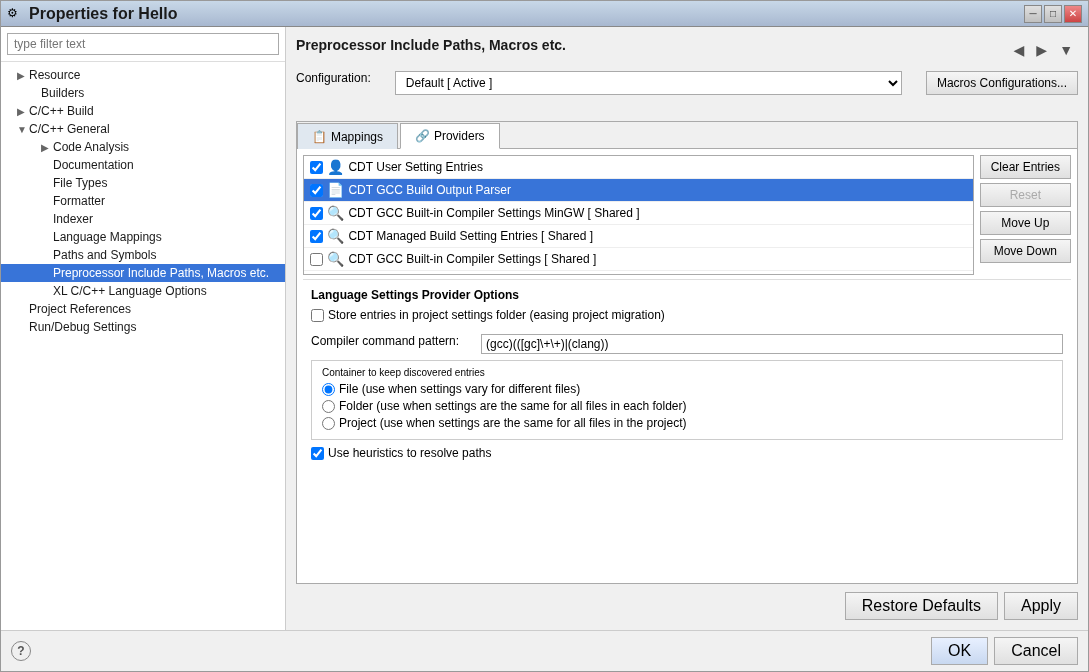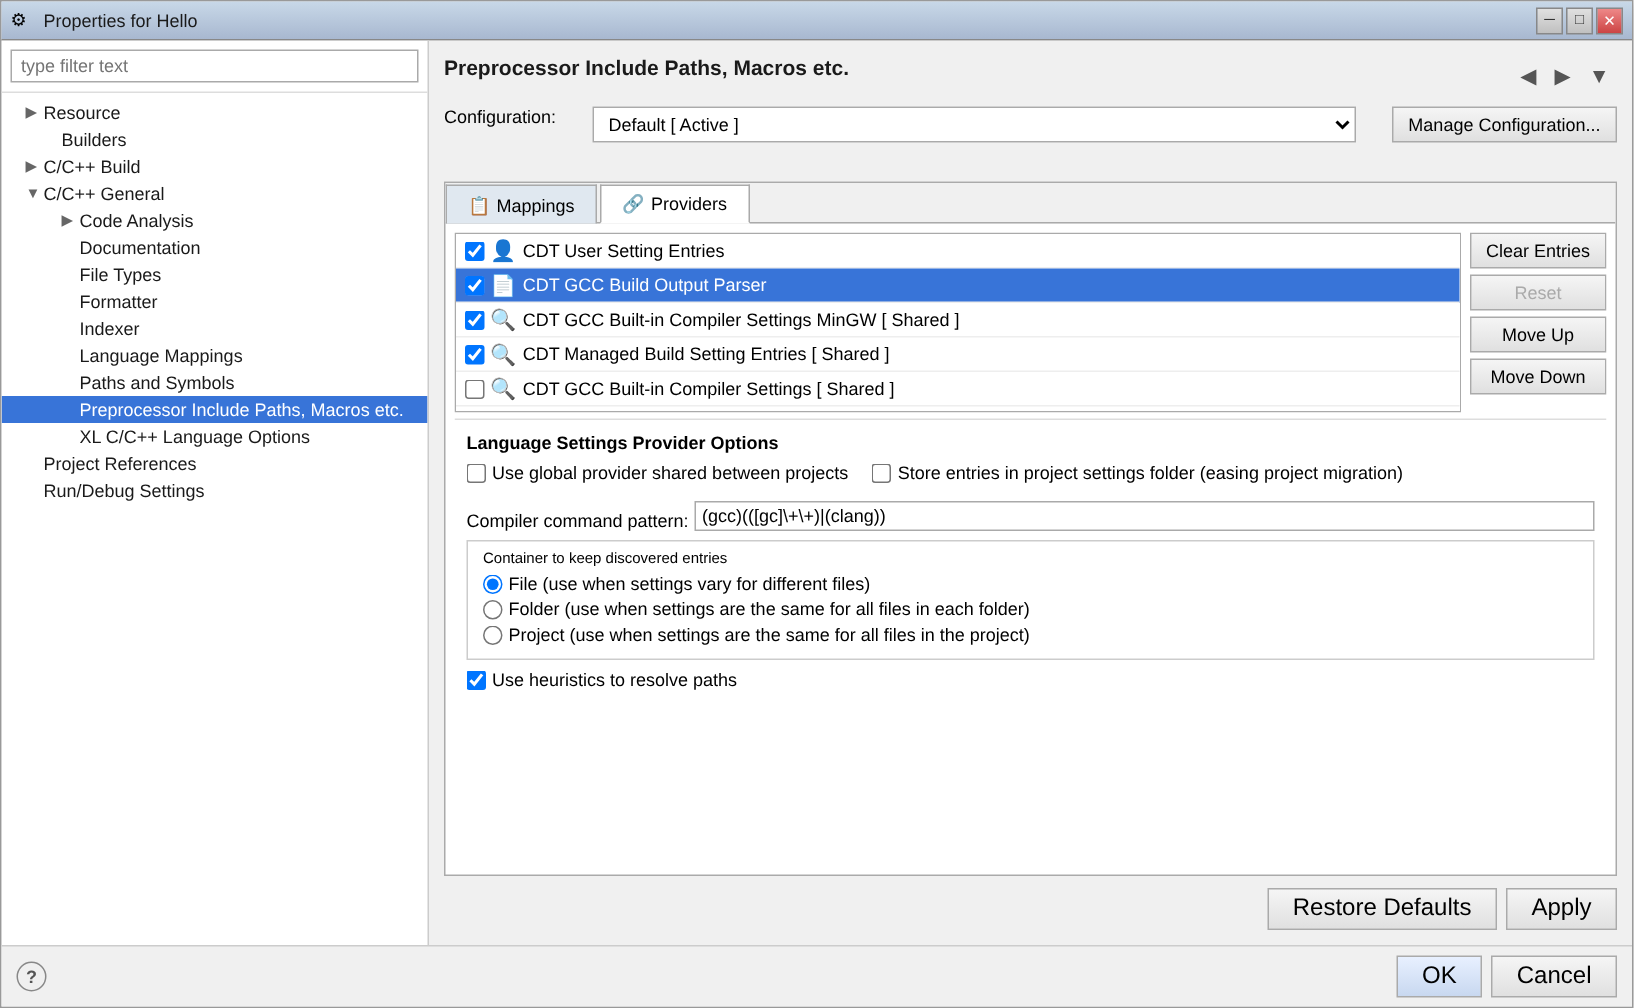--- a/index.html
+++ b/index.html
@@ -18,21 +18,21 @@
     .title-bar {
       background: linear-gradient(to bottom, #c8d8e8, #a8b8d0);
       height: 26px;
       display: flex;
       align-items: center;
       padding: 0 6px;
       border-bottom: 1px solid #888;
       flex-shrink: 0;
     }
     .title-bar-icon { width: 16px; height: 16px; margin-right: 6px; }
-    .title-bar-text { flex: 1; font-size: 12px; font-weight: normal; color: #1a1a1a; }
+    .title-bar-text { flex: 1; font-size: 16px; font-weight: bold; color: #1a1a1a; }
     .title-bar-buttons { display: flex; gap: 2px; }
     .title-btn {
       width: 18px; height: 18px; border: 1px solid #888;
       background: linear-gradient(to bottom, #e0e0e0, #c0c0c0);
       display: flex; align-items: center; justify-content: center;
       font-size: 10px; cursor: pointer; color: #333;
     }
     .title-btn.close { background: linear-gradient(to bottom, #e88, #c44); color: white; }
 
     .main-content {
@@ -226,22 +226,22 @@
     .checkbox-row {
       display: flex;
       align-items: center;
       gap: 4px;
       margin-bottom: 4px;
     }
     .checkbox-row label { font-size: 12px; }
 
     .compiler-row {
       display: flex;
-      align-items: flex-end;
-      gap: 4px;
+      align-items: flex-start;
+      gap: 22px;
       margin-top: 8px;
       margin-bottom: 6px;
     }
     .compiler-label { font-size: 12px; }
     .compiler-input {
       flex: 1;
       padding: 2px 4px;
       border: 1px solid #aaa;
       font-size: 12px;
     }
@@ -400,21 +400,21 @@
           <button class="toolbar-icon-btn">▶</button>
           <button class="toolbar-icon-btn">▼</button>
         </div>
       </div>
 
       <div class="config-row">
         <span class="config-label">Configuration:</span>
         <select class="config-select">
           <option>Default  [ Active ]</option>
         </select>
-        <button class="manage-btn">Manage Configuration...</button>
+        <button class="manage-btn">Macros Configurations...</button>
       </div>
 
       <div class="tab-panel">
         <div class="tab-bar">
           <div class="tab">
             <span>📋</span>
             <span>Mappings</span>
           </div>
           <div class="tab active">
             <span>🔗</span>
@@ -468,24 +468,20 @@
                 <button class="action-btn">Move Up</button>
                 <button class="action-btn">Move Down</button>
               </div>
             </div>
 
             <div class="options-area">
               <div class="options-title">Language Settings Provider Options</div>
               <div style="display:flex; gap:16px; margin-bottom:6px;">
                 <div class="checkbox-row">
                   <input type="checkbox" style="">
-                  <label>Use global provider shared between projects</label>
-                </div>
-                <div class="checkbox-row">
-                  <input type="checkbox" style="">
                   <label>Store entries in project settings folder (easing project migration)</label>
                 </div>
               </div>
 
               <div class="compiler-row">
                 <label class="compiler-label">Compiler command pattern:</label>
                 <input class="compiler-input" type="text" value="(gcc)(([gc]\+\+)|(clang))" style="">
               </div>
 
               <div class="container-box">

